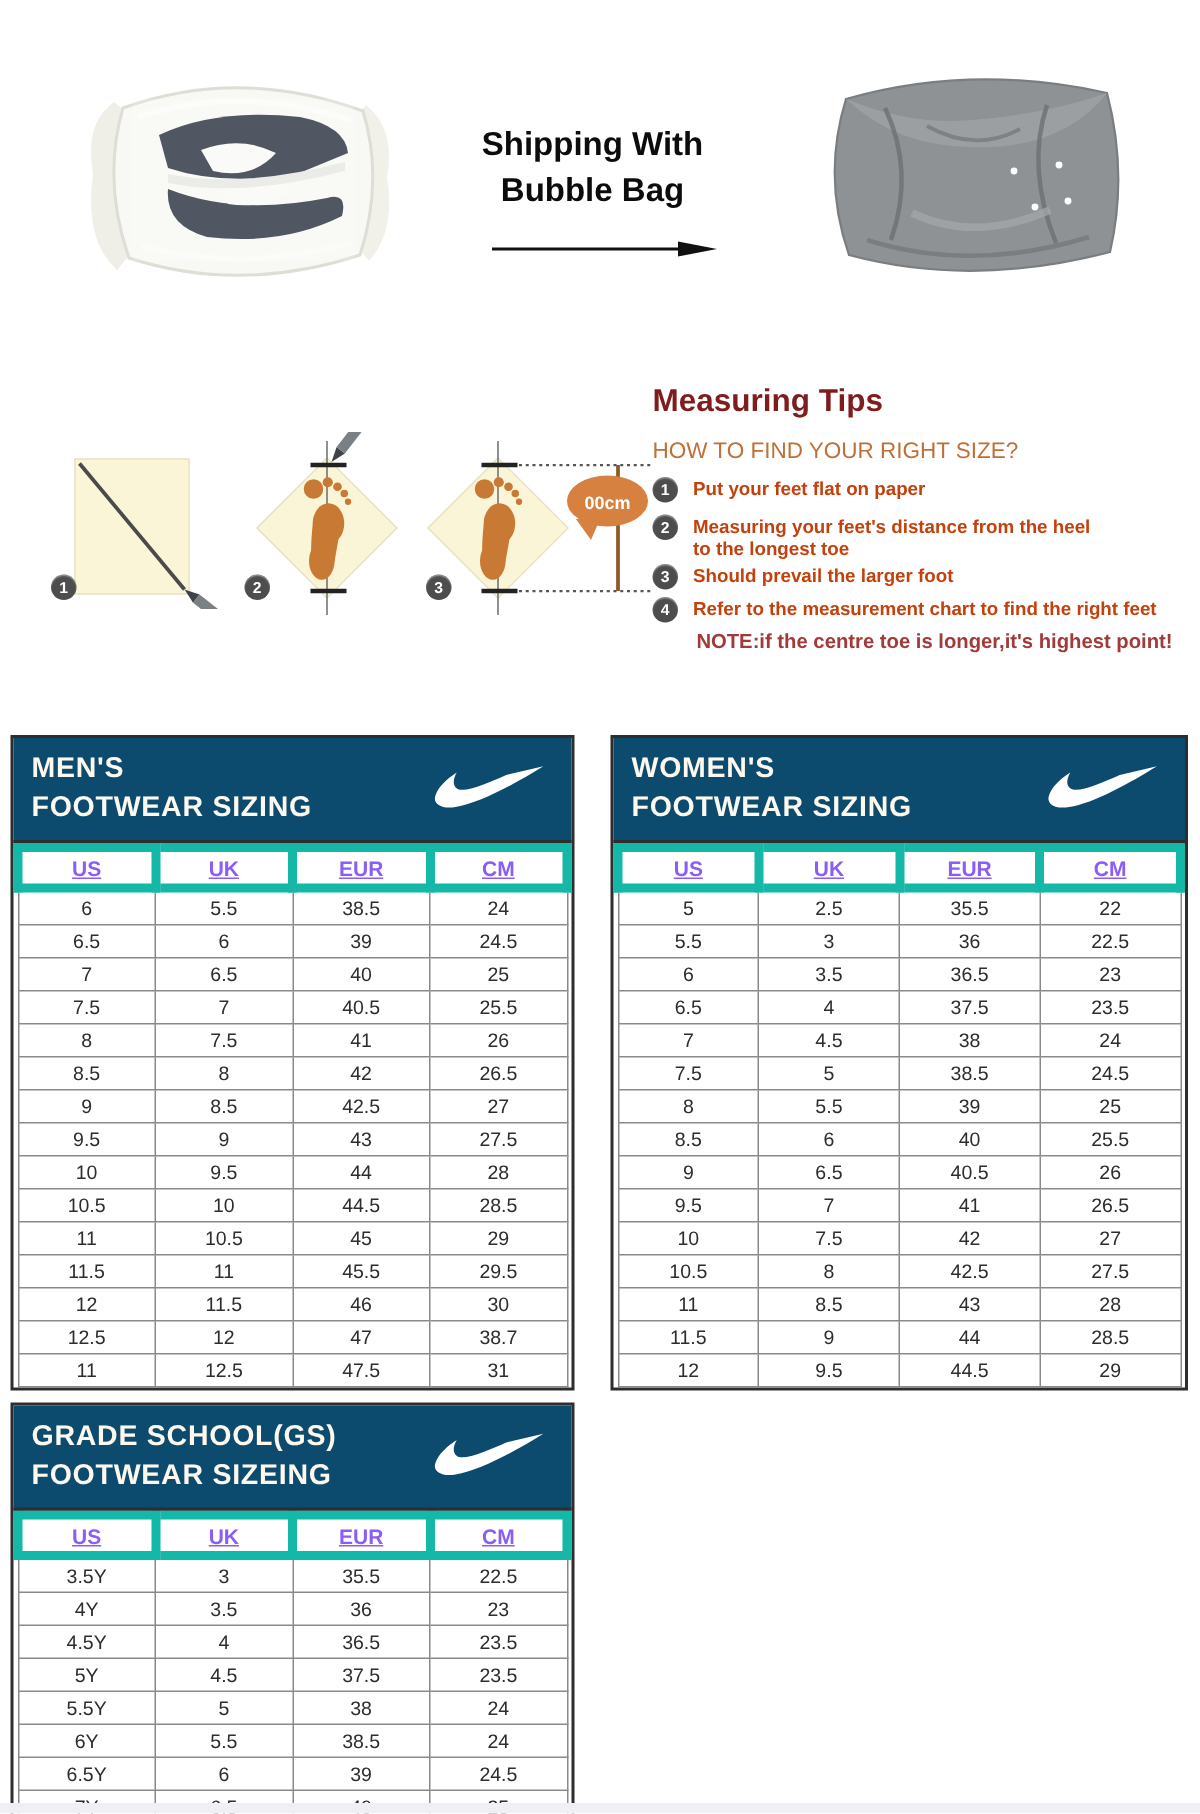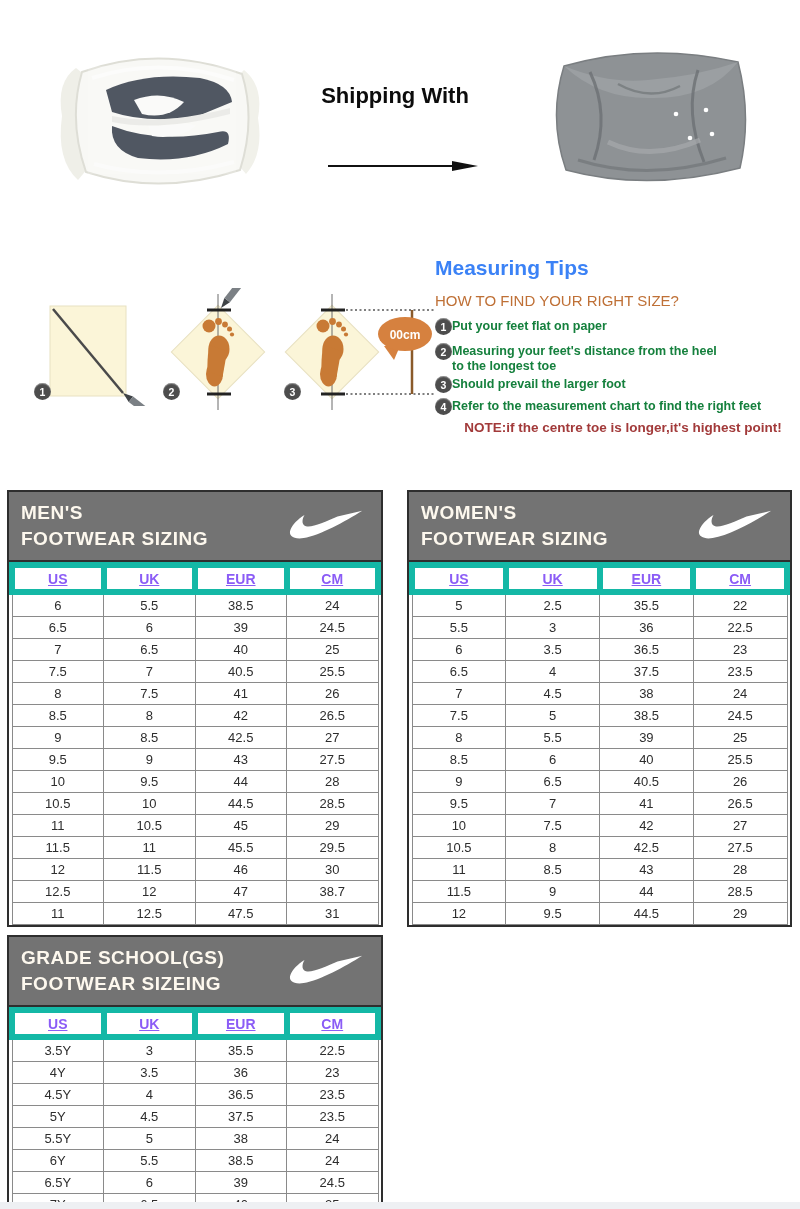--- a/index.html
+++ b/index.html
@@ -6,42 +6,42 @@
   .page{position:relative;width:800px;height:1209px;background:#ffffff;overflow:hidden;
         font-family:"Liberation Sans", sans-serif;color:#2d2d2d;padding-left:34px;}
 
   
   .bag-art{position:absolute;}
   .shipping-title{position:absolute;left:295px;top:80px;width:200px;text-align:center;
                   font-size:22px;font-weight:bold;color:#0c0c0c;line-height:31px;}
   .arrow-wrap{position:absolute;left:328px;top:158px;width:150px;height:16px;}
 
   
-  .m-title{position:absolute;left:435px;top:256px;font-size:21px;font-weight:bold;color:#3b82f6;}
+  .m-title{position:absolute;left:435px;top:256px;font-size:21px;font-weight:bold;color:#7f1d1d;}
   .m-subtitle{position:absolute;left:435px;top:292px;font-size:15px;font-weight:normal;color:#BF7036;}
   .m-step{position:absolute;left:435px;display:flex;align-items:flex-start;}
-  .m-step .txt{font-size:12.5px;font-weight:bold;color:#15803d;line-height:14.5px;padding-top:1px;}
+  .m-step .txt{margin-left:10px;font-size:12.5px;font-weight:bold;color:#c2410c;line-height:14.5px;padding-top:1px;}
   .m-step.s1{top:318px;} .m-step.s2{top:343px;} .m-step.s3{top:376px;} .m-step.s4{top:398px;}
   .m-step.s2 .txt{max-width:280px;}
   .m-note{position:absolute;left:458px;top:420px;width:330px;text-align:center;
           font-size:13.5px;font-weight:bold;color:#A23A3A;}
   .badge{width:17px;height:17px;border-radius:50%;background:#4d4d4d;color:#fff;
          font-size:10.5px;font-weight:bold;display:flex;align-items:center;justify-content:center;
          box-shadow:inset 0 1px 1px rgba(255,255,255,.4);flex:0 0 17px;}
   .dbadge{position:absolute;width:17px;height:17px;border-radius:50%;background:#4d4d4d;color:#fff;
           font-size:10.5px;font-weight:bold;display:flex;align-items:center;justify-content:center;
           box-shadow:inset 0 1px 1px rgba(255,255,255,.4);}
   .diagram{position:absolute;}
 
   
   .size-table{position:absolute;border:2px solid #2e2e2e;background:#fff;}
   .size-table.mens{left:7px;top:490px;width:372px;}
   .size-table.womens{left:407px;top:490px;width:381px;}
   .size-table.gs{left:7px;top:935px;width:372px;}
-  .banner{position:relative;height:68px;background:#737373;border-bottom:2px solid #2e2e2e;}
+  .banner{position:relative;height:68px;background:#0c4a6e;border-bottom:2px solid #2e2e2e;}
   .banner .bt{position:absolute;left:12px;top:8px;font-size:19px;font-weight:bold;
               color:#fdf8ee;line-height:26px;letter-spacing:.5px;}
   .banner .swoosh{position:absolute;right:18px;top:18px;width:84px;height:33px;}
   .size-table table{width:100%;border-collapse:collapse;table-layout:fixed;}
   .size-table th{height:21px;font-size:14px;font-weight:bold;color:#8b5cf6;
                  border:6px solid #14b8a6;padding:0;text-align:center;text-decoration:underline;}
   .size-table td{height:21px;font-size:13px;color:#2d2d2d;border:1px solid #8a8a8a;
                  padding:0;text-align:center;}
   .bottom-strip{position:absolute;left:0;top:1202px;width:800px;height:7px;background:#eef0f3;}
 </style>
@@ -84,20 +84,21 @@
         <path d="M100,94 Q126,88 148,96 Q130,110 104,106 Z" fill="#fafaf8"></path>
         <path d="M64,86 Q112,96 182,78 L182,84 Q112,102 64,92 Z" fill="#e8e8e4"></path>
       </g>
       <path d="M44,48 Q112,26 186,50" fill="none" stroke="#ffffff" stroke-width="4" opacity=".55"></path>
       <path d="M46,134 Q112,152 186,132" fill="none" stroke="#ffffff" stroke-width="4" opacity=".45"></path>
       <rect x="40" y="36" width="148" height="108" fill="#ffffff" opacity=".16"></rect>
     </svg>
 
     <div class="shipping-title">
       <div>Shipping With</div>
+      <div>Bubble Bag</div>
     </div>
 
     <svg class="arrow-wrap" viewBox="0 0 150 16">
       <line x1="0" y1="8" x2="128" y2="8" stroke="#111" stroke-width="2"></line>
       <polygon points="124,3 150,8 124,13" fill="#111"></polygon>
     </svg>
 
     <svg class="bag-art" style="left:548px;top:40px;" width="205" height="152" viewBox="0 0 205 152">
       <path d="M16,26 Q100,2 190,22 Q204,76 192,128 Q100,152 18,130 Q0,78 16,26 Z" fill="#8e9295" stroke="#7a7e81" stroke-width="1.5"></path>
       <path d="M16,26 Q60,44 100,40 Q150,36 190,22 Q160,60 100,58 Q50,58 16,26 Z" fill="#9b9fa2"></path>

